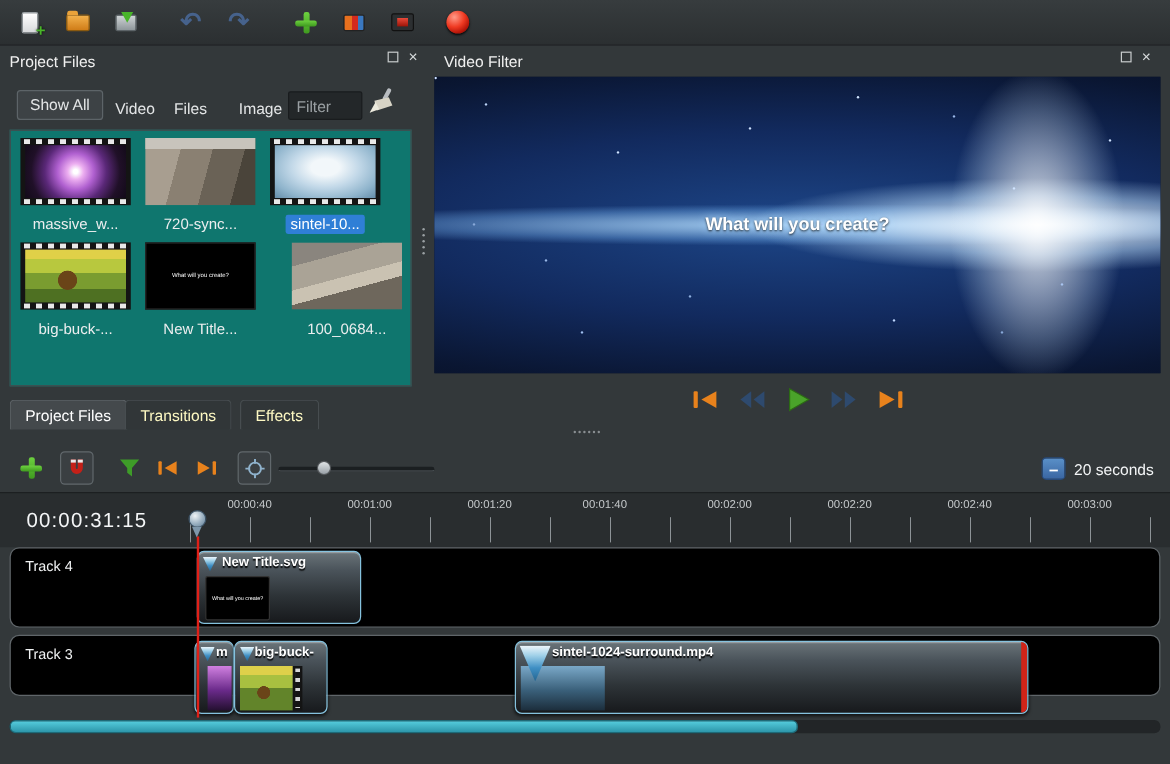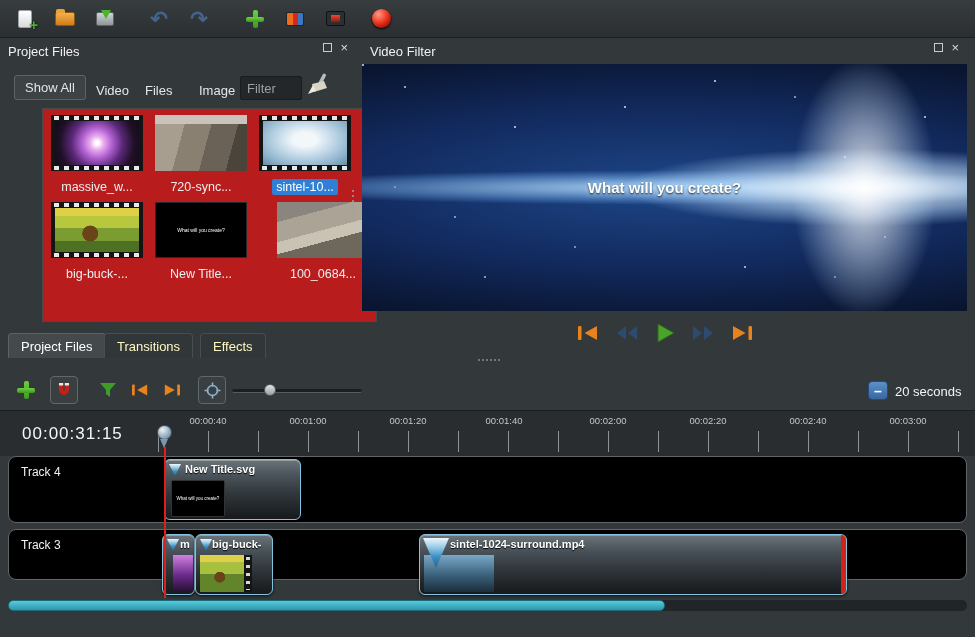--- a/index.html
+++ b/index.html
@@ -40,22 +40,22 @@
 
   
   .fbtn { position:absolute; font-size:13px; color:#e4e6e7; cursor:pointer; }
   .fbtn.boxed { background:#3d4245; border:1px solid #5d6468; border-radius:3px; padding:4px 10px; }
   .fbtn.flat { padding:5px 4px; }
   .filter-input { position:absolute; width:62px; height:24px; background:#232729; border:1px solid #191c1e;
     color:#cfd2d4; font-size:13px; padding:2px 6px; border-radius:2px; font-family:"Liberation Sans",sans-serif; }
   .filter-input::placeholder { color:#9aa0a3; }
 
   
-  .pf-grid { position:absolute; left:8px; top:108px; width:335px; height:214px; background:#b91c1c;
-    border:1px solid #45494c;margin-left:34px; }
+  .pf-grid { position:absolute; left:8px; top:108px; width:335px; height:214px; background:#0f766e;
+    border:1px solid #45494c; }
   .pf-item { position:absolute; width:96px; text-align:center; cursor:pointer; }
   .thumb { width:92px; height:56px; margin:0 auto; position:relative; overflow:hidden; }
   .film { background:#141414; padding:6px 4px; }
   .film::before,.film::after { content:""; position:absolute; left:3px; right:3px; height:4px;
     background:repeating-linear-gradient(90deg,#e8e8e8 0 5px,transparent 5px 10px); }
   .film::before { top:1px; } .film::after { bottom:1px; }
   .img { width:100%; height:100%; }
   .img.massive { background:radial-gradient(circle at 50% 50%, #ffffff 0 4%, #ecaef0 14%, #b060d0 32%, #5a2878 54%, #201028 78%, #120a18 100%); }
   .img.sync720 { background:linear-gradient(180deg,#c8c4bc 0 16%,rgba(0,0,0,0) 16%),
                  linear-gradient(105deg,#a89e90 0 30%,#8a8072 30% 55%,#6a6256 55% 80%,#4a443a 80%); }
@@ -370,21 +370,21 @@
   </div>
 
   <div class="clip" style="left:186px;top:4px;width:78px;height:61px">
     <div class="pin small"></div>
     <span class="clip-label" style="left:16px">big-buck-</span>
     <div class="cthumb green"></div>
     <div class="film-edge" style="left:48px"></div>
   </div>
 
 
-  <div class="clip" style="left:410px;top:4px;width:428px;height:61px">
+  <div class="clip" style="left:420px;top:4px;width:428px;height:61px">
     <span class="clip-label" style="left:30px">sintel-1024-surround.mp4</span>
     <div class="cthumb blue"></div>
     <div class="pin big"></div>
     <div class="red-edge"></div>
   </div>
 </div>
 
 <div class="scroll-track">
   <div class="scroll-thumb"></div>
 </div>

